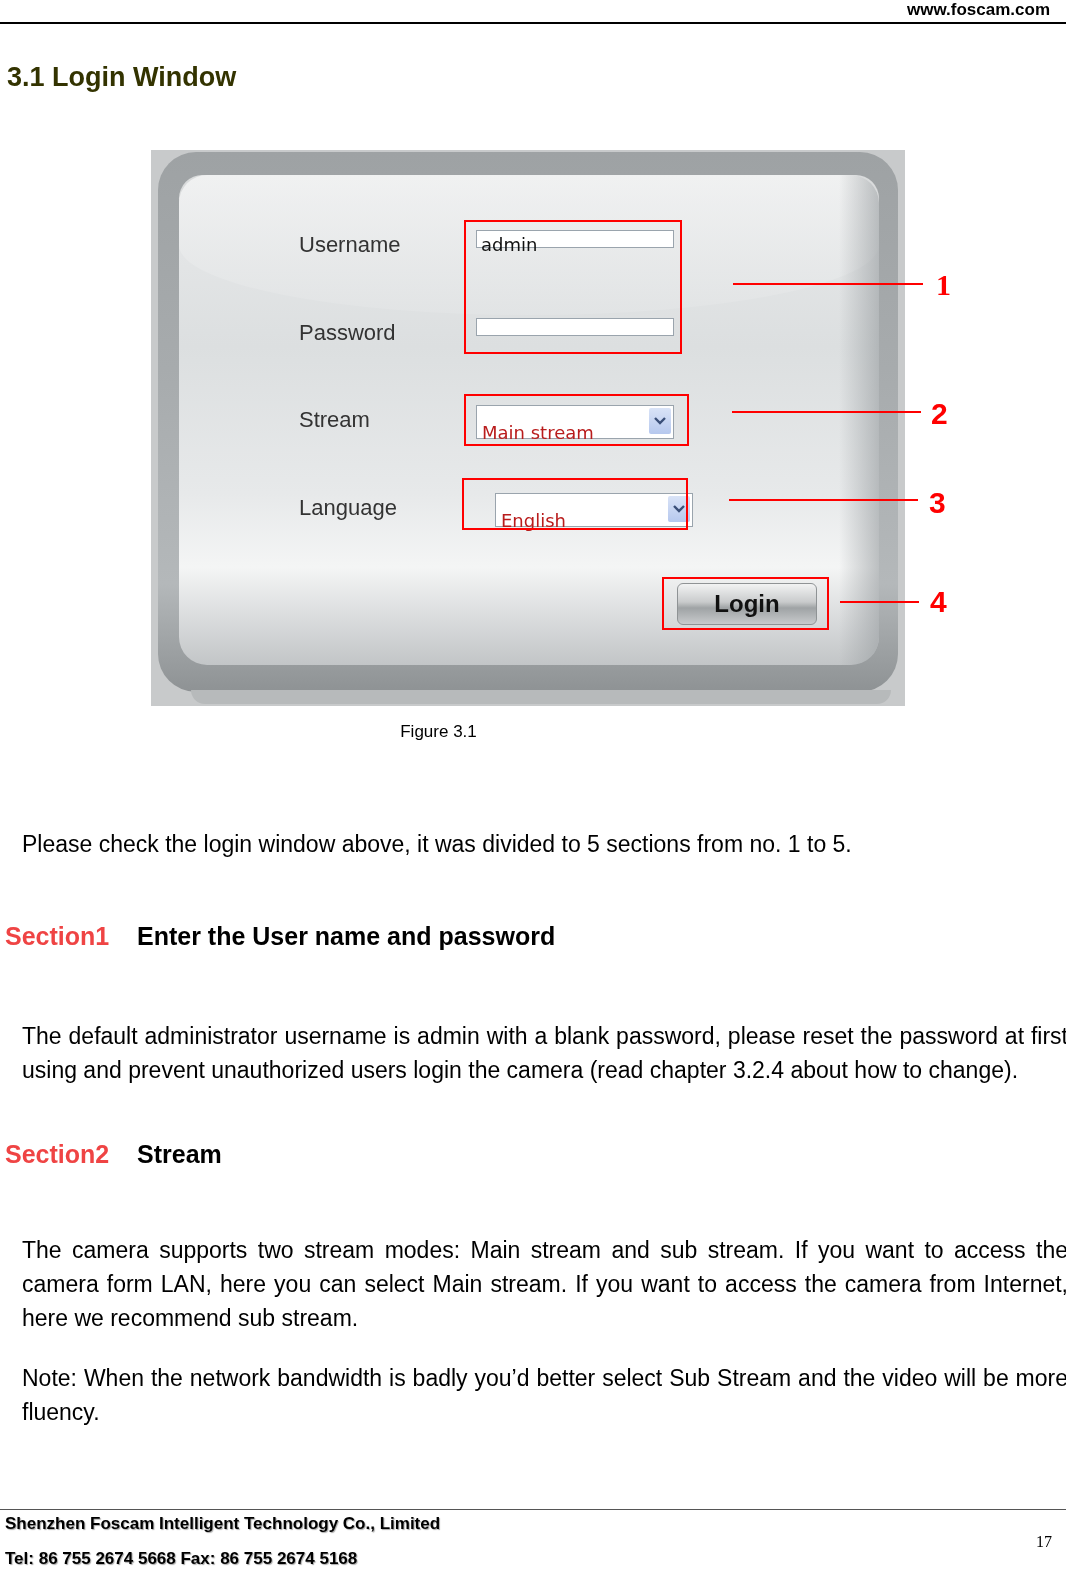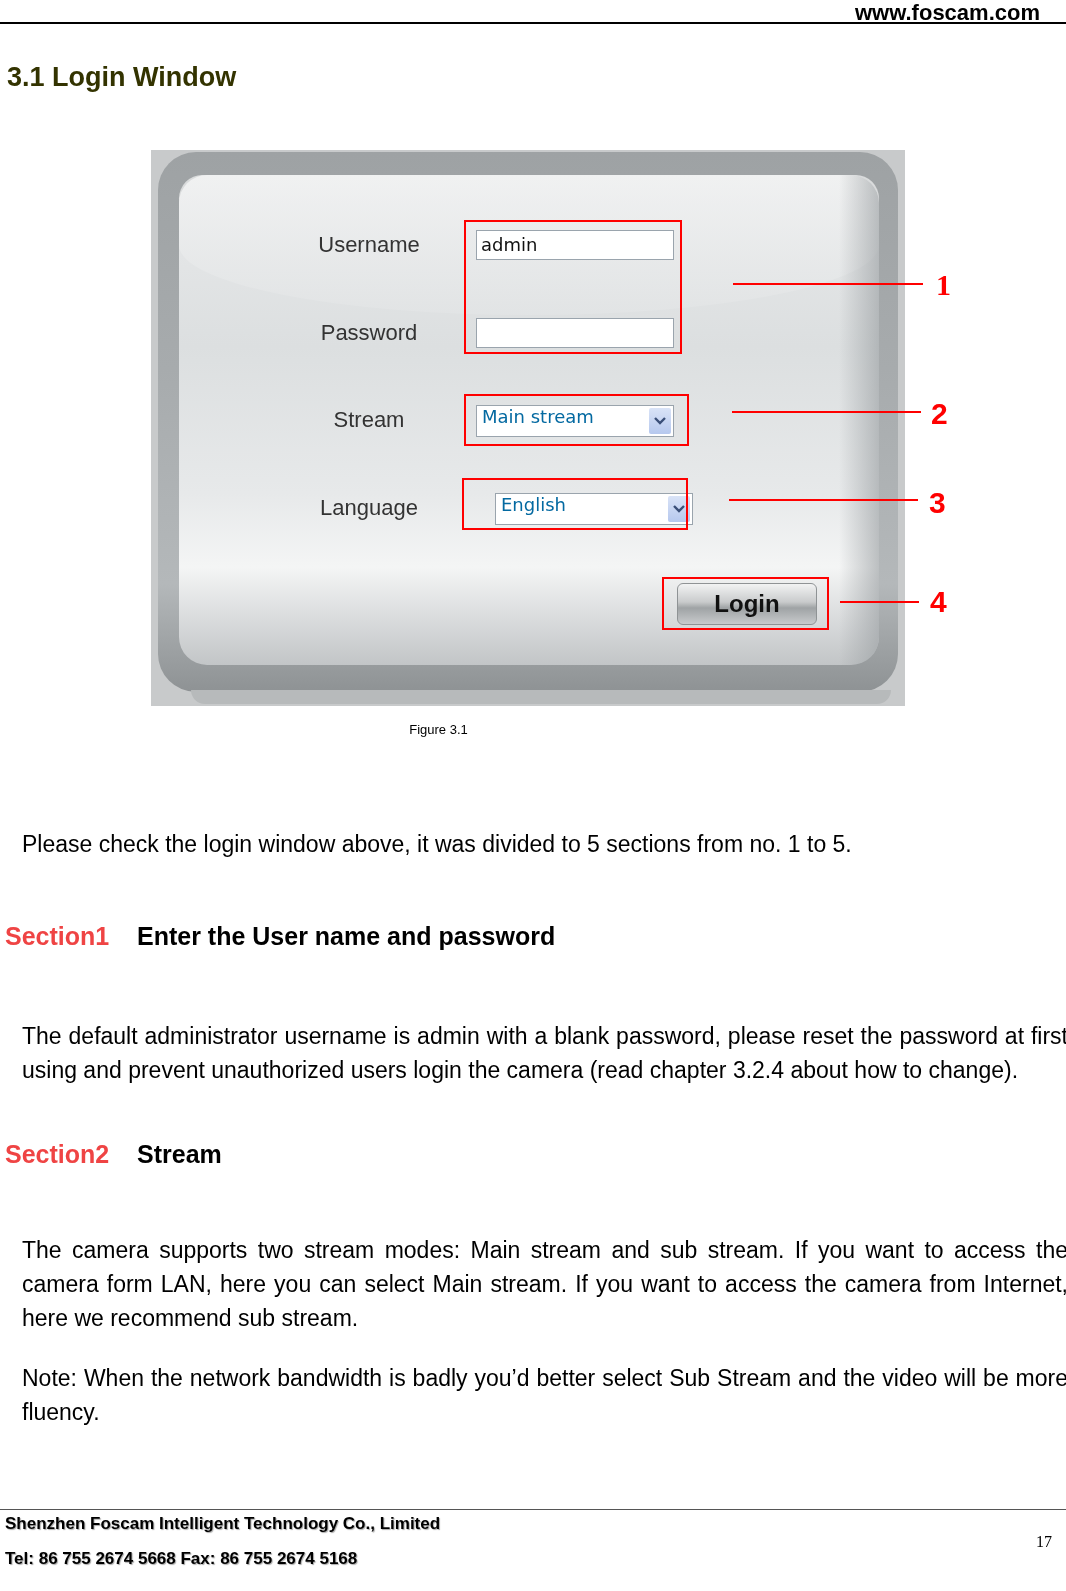--- a/index.html
+++ b/index.html
@@ -1,59 +1,59 @@
 <!DOCTYPE html>
 <html><head>
 <meta charset="utf-8">
 <style>
   html, body { margin: 0; padding: 0; background: #ffffff; }
   body { width: 1066px; height: 1591px; position: relative; overflow: hidden;
          font-family: "Liberation Sans", sans-serif; color: #000; }
 
-  .site-url { position: absolute; right: 26px; top: 0px; font-size: 22px; font-weight: bold; }
+  .site-url { position: absolute; right: 16px; top: 0px; font-size: 17px; font-weight: bold; }
   .header-rule { position: absolute; left: 0; right: 0; top: 22px; height: 2px; background: #000; }
 
   .page-title { position: absolute; left: 7px; top: 62px; font-size: 27px; font-weight: bold; color: #333300; margin: 0; }
 
   
   .figure { position: absolute; left: 151px; top: 150px; width: 754px; height: 556px;
             background: #c8cacb; overflow: hidden; }
   .fig-frame { position: absolute; left: 7px; top: 2px; width: 740px; height: 540px; border-radius: 38px;
                background: linear-gradient(180deg, #9ea2a4 0%, #a7abad 40%, #b4b8ba 80%, #8e9294 100%); }
   .fig-panel { position: absolute; left: 28px; top: 25px; width: 700px; height: 490px; border-radius: 28px;
                background: linear-gradient(180deg, #e9eaeb 0%, #dcdfe0 35%, #e7e9ea 65%, #f4f5f5 80%, #c2c5c7 100%); }
   .fig-panel::before { content: ""; position: absolute; left: 0; top: 0; width: 100%; height: 140px;
                border-radius: 28px 28px 60% 60%; background: linear-gradient(180deg, #f3f4f4, #e3e5e6); opacity: .7; }
   .fig-panel::after { content: ""; position: absolute; right: 0; top: 0; width: 40px; height: 100%;
                background: linear-gradient(90deg, rgba(255,255,255,0), rgba(150,155,158,.6)); border-radius: 0 28px 28px 0; }
   .fig-shadow { position: absolute; left: 40px; top: 540px; width: 700px; height: 14px; background: #b7babb; border-radius: 0 0 30px 30px; }
 
-  .f-label { position: absolute; font-size: 22px; color: #333; text-align: center; width: 140px; z-index: 2; }
-  .f-input { position: absolute; left: 325px; width: 198px; height: 30px; background: #fff;
+  .f-label { position: absolute; font-size: 22px; color: #333; text-align: left; width: 140px; z-index: 2; }
+  .f-input { position: absolute; left: 325px; width: 198px; height: 18px; background: #fff;
              border: 1px solid #9aa4ad; box-sizing: border-box; font-size: 18px; padding: 3px 4px;
              font-family: "DejaVu Sans", sans-serif; color: #111; z-index: 2; }
   .f-select { position: absolute; left: 325px; width: 198px; height: 32px; background: #fff;
-              border: 1px solid #9aa4ad; box-sizing: border-box; font-size: 18px; padding: 0 5px;
-              font-family: "DejaVu Sans", sans-serif; color: #0369a1; z-index: 2; }
+              border: 1px solid #9aa4ad; box-sizing: border-box; font-size: 18px; padding: 16px 5px;
+              font-family: "DejaVu Sans", sans-serif; color: #b91c1c; z-index: 2; }
   .sel-arrow { position: absolute; right: 2px; top: 2px; width: 22px; height: 26px;
                background: linear-gradient(180deg, #d9e3f7, #b6c8ee); border-radius: 2px;
                display: flex; align-items: center; justify-content: center; }
   .sel-arrow svg { width: 12px; height: 8px; }
 
   .login-btn { position: absolute; left: 526px; top: 433px; width: 140px; height: 42px; border-radius: 6px;
                background: linear-gradient(180deg, #f2f3f3 0%, #c9cbcc 45%, #9fa3a5 60%, #c8cacc 100%);
                border: 1px solid #8f9395; box-sizing: border-box; font-size: 24px; font-weight: bold; color: #111;
                display: flex; align-items: center; justify-content: center; z-index: 2; font-family: "Liberation Sans", sans-serif; }
 
   .red-box { position: absolute; border: 2px solid #ff0000; box-sizing: border-box; z-index: 3; }
   .callout-line { position: absolute; height: 2px; background: #ff0000; z-index: 3; }
   .callout-num { position: absolute; color: #ff0000; font-weight: bold; font-size: 30px; z-index: 3; }
   .callout-num.serif { font-family: "Liberation Serif", serif; }
 
-  .caption { position: absolute; top: 722px; left: 0; width: 877px; text-align: center; font-size: 13px; }
+  .caption { position: absolute; top: 722px; left: 0; width: 877px; text-align: center; font-size: 17px; }
   .para { position: absolute; left: 6px; width: 1046px; font-size: 23px; line-height: 34px; margin: 16px; text-align: justify; }
   .para.last-line-left { text-align-last: left; }
 
   .sec-heading { position: absolute; left: 5px; font-size: 25px; font-weight: bold; margin: 0; white-space: pre; }
   .sec-num { color: #ef4444; }
 
   .footer-rule { position: absolute; left: 0; right: 0; top: 1509px; height: 1px; background: #555; }
   .footer-line { position: absolute; left: 5px; font-size: 17px; font-weight: bold; text-shadow: 1px 1px 1px #aaa; }
   .page-num { position: absolute; right: 14px; top: 1513px; font-family: "Liberation Serif", serif; font-size: 16px; margin-top: 20px; }
 </style>

